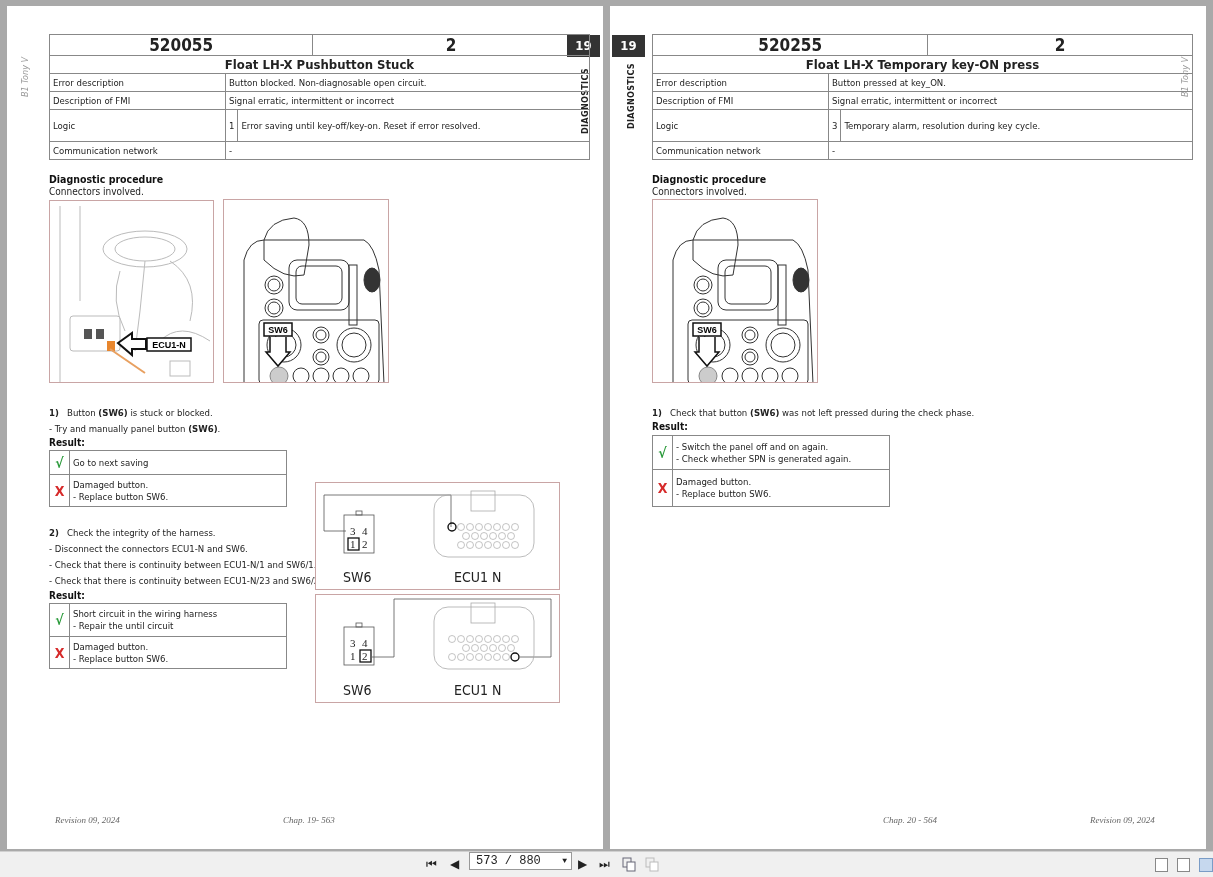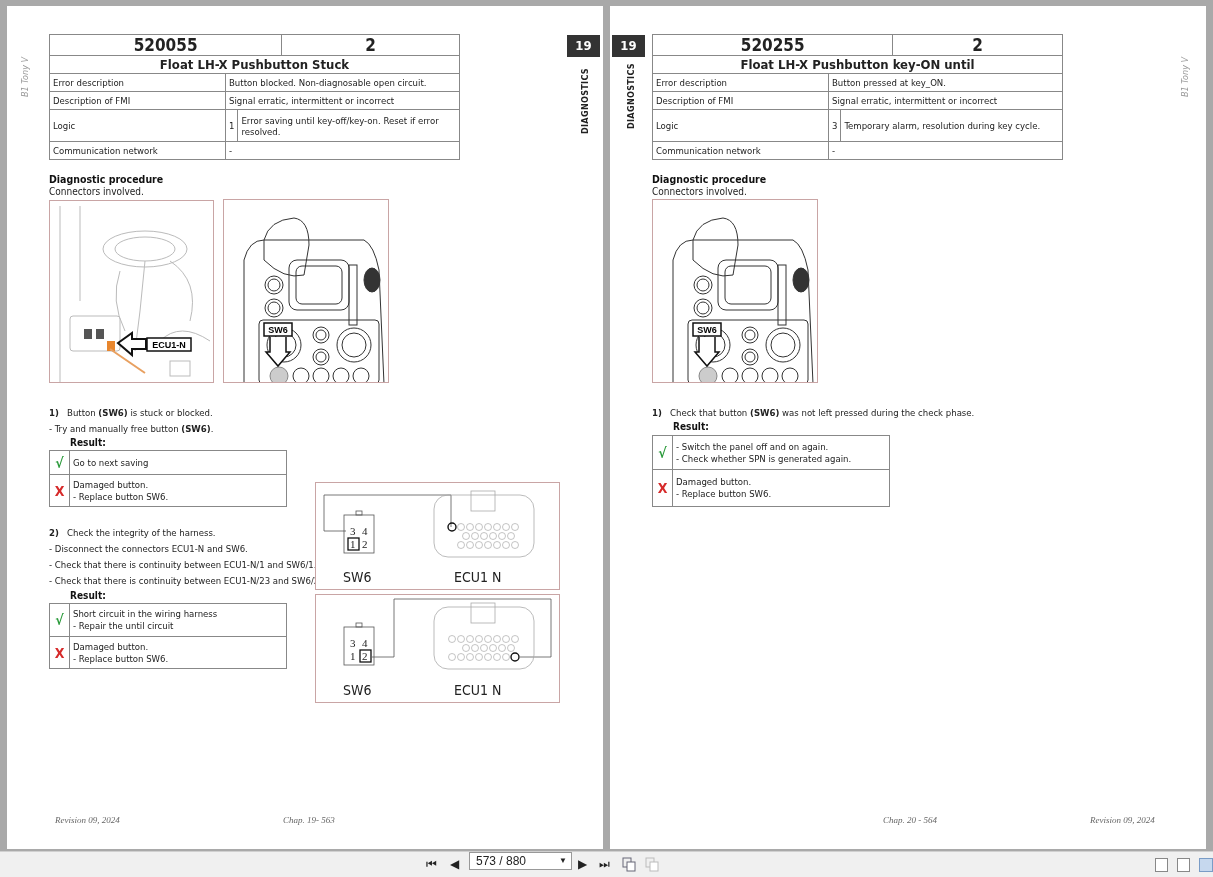--- a/index.html
+++ b/index.html
@@ -5,42 +5,42 @@
   * { box-sizing: border-box; margin: 0; padding: 0; }
   body { width: 1213px; height: 877px; background: #a9a9a9; font-family: "Liberation Sans", sans-serif; overflow: hidden; position: relative; }
   .viewer { position: absolute; left: 0; top: 0; width: 1213px; height: 851px; background: #a9a9a9; }
   .page { position: absolute; top: 6px; width: 596px; height: 843px; background: #fff; }
   .page.left { left: 7px; }
   .page.right { left: 610px; }
   .narrow { font-family: "DejaVu Sans Condensed", "Liberation Sans Narrow", "Liberation Sans", sans-serif; }
   .side-author { position: absolute; font-size: 9px; color: #999; font-style: italic; transform: rotate(-90deg); transform-origin: center; white-space: nowrap; }
   .chap-badge { position: absolute; top: 29px; width: 33px; height: 22px; background: #333; color: #fff; font-weight: bold; font-size: 13px; text-align: center; line-height: 22px; }
   .chap-vlabel { position: absolute; font-size: 9px; font-weight: bold; color: #222; transform: rotate(-90deg); white-space: nowrap; letter-spacing: 0.3px; }
-  table.info { position: absolute; top: 28px; width: 411px; border-collapse: collapse; font-size: 9.5px; color: #222; }
+  table.info { position: absolute; top: 28px; width: 541px; border-collapse: collapse; font-size: 9.5px; color: #222; }
   table.info td { border: 1px solid #888; padding: 1px 3px; height: 18px; vertical-align: middle; }
   table.info .code { font-size: 17px; font-weight: bold; text-align: center; height: 20px; padding: 0; }
   table.info .title { text-align: center; font-weight: bold; font-size: 13px; height: 14px; }
   table.info .tall td { height: 32px; }
   table.info .num { width: 10px; }
   .sec-title { position: absolute; font-size: 10.5px; font-weight: bold; color: #111; }
   .sec-sub { position: absolute; font-size: 10px; color: #222; }
   .fig { position: absolute; border: 1px solid #c9a5a5; background: #fff; overflow: hidden; }
   .step { position: absolute; font-size: 9.5px; color: #222; line-height: 16px; }
   .step b { font-weight: bold; }
-  .result-label { position: absolute; font-size: 10px; font-weight: bold; color: #111; margin-left: 21px; }
+  .result-label { position: absolute; font-size: 10px; font-weight: bold; color: #111; }
   table.result { position: absolute; border-collapse: collapse; font-size: 9.5px; color: #222; width: 238px; }
   table.result td { border: 1px solid #888; padding: 2px 3px; vertical-align: middle; line-height: 12px; }
   table.result td.icon { width: 20px; text-align: center; font-size: 14px; font-weight: bold; }
   .ok { color: #2a9a3a; }
   .ko { color: #d62a2a; }
   .footer { position: absolute; top: 809px; font-size: 9px; color: #666; font-style: italic; font-family: Liberation Serif, serif; }
   .conn-label { position: absolute; font-size: 14px; color: #222; }
   .toolbar { position: absolute; left: 0; top: 851px; width: 1213px; height: 26px; background: #f0f0f0; border-top: 1px solid #d0d0d0; }
   .tb-btn { position: absolute; top: 5px; font-size: 12px; color: #222; cursor: pointer; }
-  .page-box { position: absolute; left: 469px; top: 0; width: 103px; height: 18px; border: 1px solid #999; background: #fff; font-size: 12px; padding-left: 6px; line-height: 16px; color: #222; }
+  .page-box { position: absolute; left: 469px; top: 0; width: 103px; height: 18px; border: 1px solid #999; background: #fff; font-size: 12px; padding-left: 6px; line-height: 16px; color: #222; font-family: Liberation Mono, monospace; }
   .page-box .dd { position: absolute; right: 4px; top: 0; font-size: 8px; }
   .view-btn { position: absolute; top: 6px; width: 13px; height: 14px; border: 1px solid #888; background: #fff; }
   .view-btn.active { background: #c6d8ee; border-color: #7a9cc6; }
 </style>
 </head>
 <body>
 
 <div class="viewer">
 
   <div class="page left narrow">
@@ -133,21 +133,21 @@
         </g>
         <circle cx="55" cy="176" r="9" fill="#ccc" stroke="#888"></circle>
         <rect x="40" y="123" width="28" height="13" fill="#fff" stroke="#111" stroke-width="1.5"></rect>
         <text x="54" y="133" font-size="9" font-weight="bold" text-anchor="middle" font-family="Liberation Sans, sans-serif">SW6</text>
         <path d="M46 137 L46 152 L42 152 L54 166 L66 152 L62 152 L62 137" fill="#fff" stroke="#111" stroke-width="1.5"></path>
       </svg>
     </div>
 
     <div class="step" style="left:42px; top:399px;">
       <b>1)</b>&nbsp;&nbsp;&nbsp;<span>Button </span><b>(SW6)</b><span> is stuck or blocked.</span><br>
-      <span>- Try and manually free button </span><b>(SW6)</b><span>.</span>
+      <span>- Try and manually panel button </span><b>(SW6)</b><span>.</span>
     </div>
     <div class="result-label" style="left:42px; top:431px;">Result:</div>
     <table class="result" style="left:42px; top:444px;">
       <tbody>
           <tr style="height:24px;">
         <td class="icon ok">√</td>
         <td><span>Go to next saving</span></td>
       </tr>
       <tr style="height:32px;">
         <td class="icon ko">X</td>
@@ -270,21 +270,21 @@
     <div class="chap-vlabel" style="left:-12px; top:85px;">DIAGNOSTICS</div>
     <div class="side-author" style="left:555px; top:66px;">B1 Tony V</div>
 
     <table class="info" style="left:42px;">
       <tbody>
           <tr>
         <td class="code" colspan="3" style="width:255px;">520255</td>
         <td class="code">2</td>
       </tr>
       <tr>
-            <td class="title" colspan="4">Float LH-X Pushbutton key-ON until</td>
+            <td class="title" colspan="4">Float LH-X Temporary key-ON press</td>
           </tr>
       <tr>
         <td style="width:176px;">Error description</td>
         <td colspan="3">Button pressed at key_ON.</td>
       </tr>
       <tr>
         <td>Description of FMI</td>
         <td colspan="3">Signal erratic, intermittent or incorrect</td>
       </tr>
       <tr class="tall">

